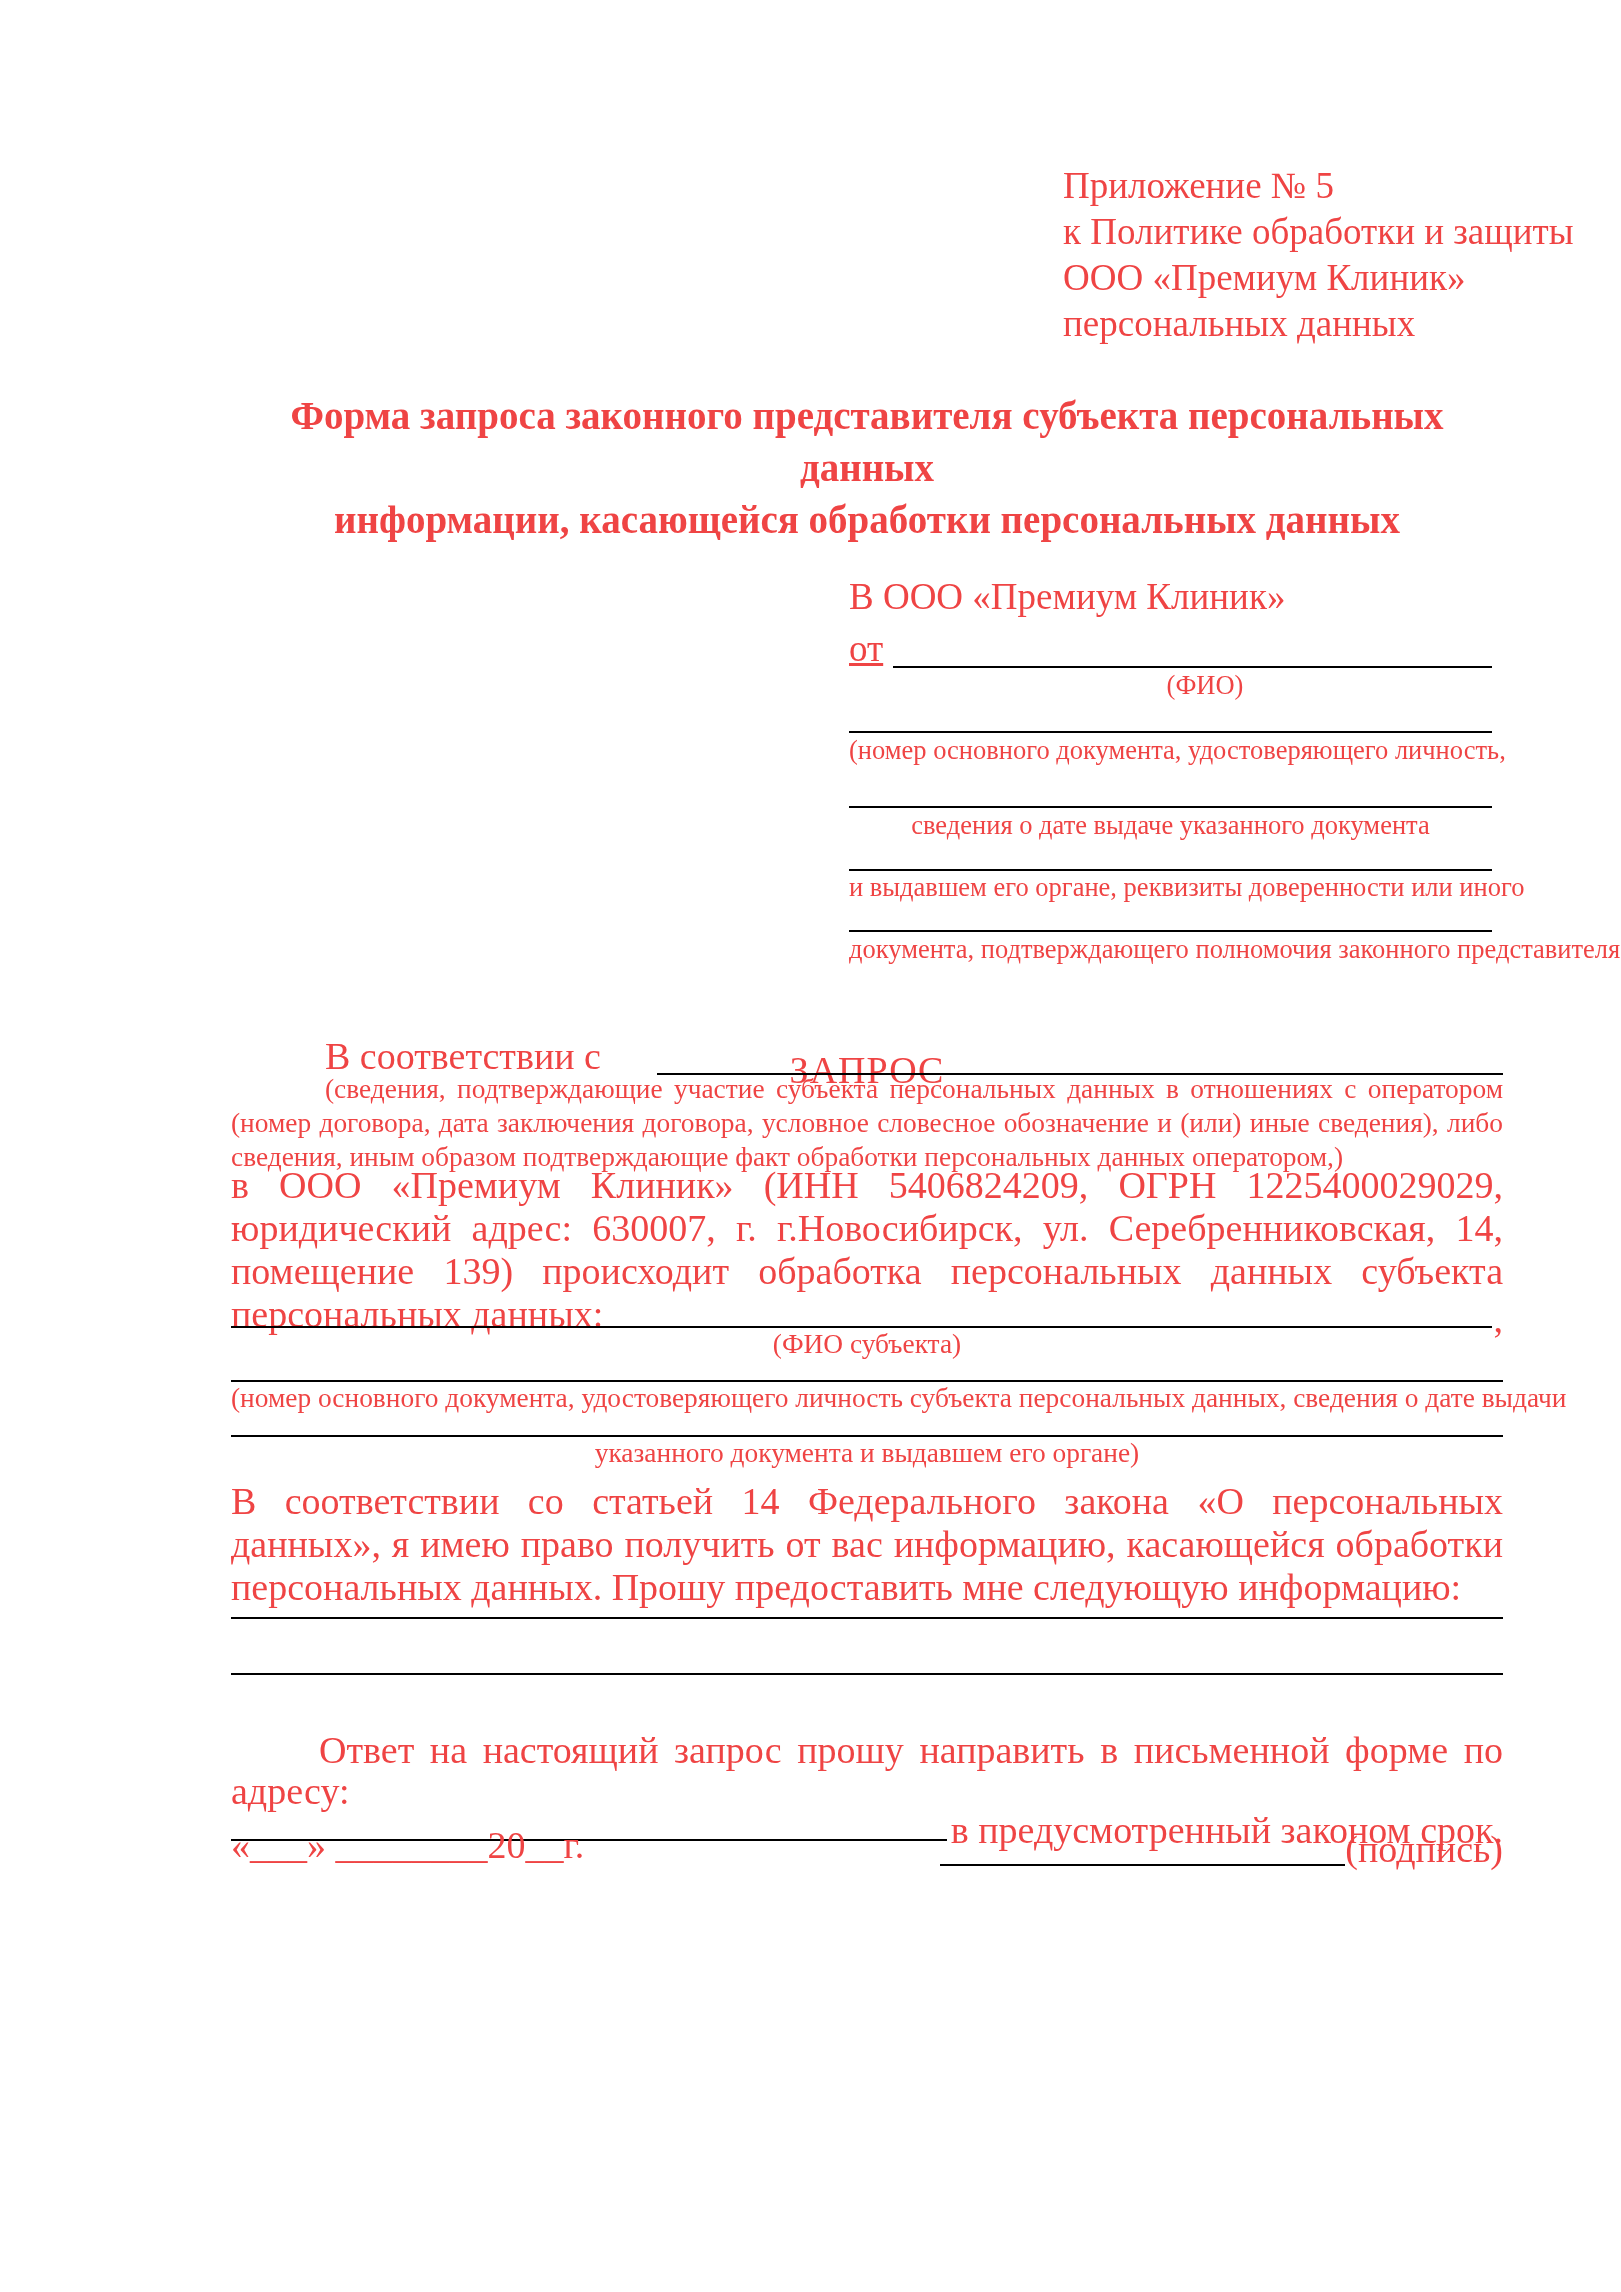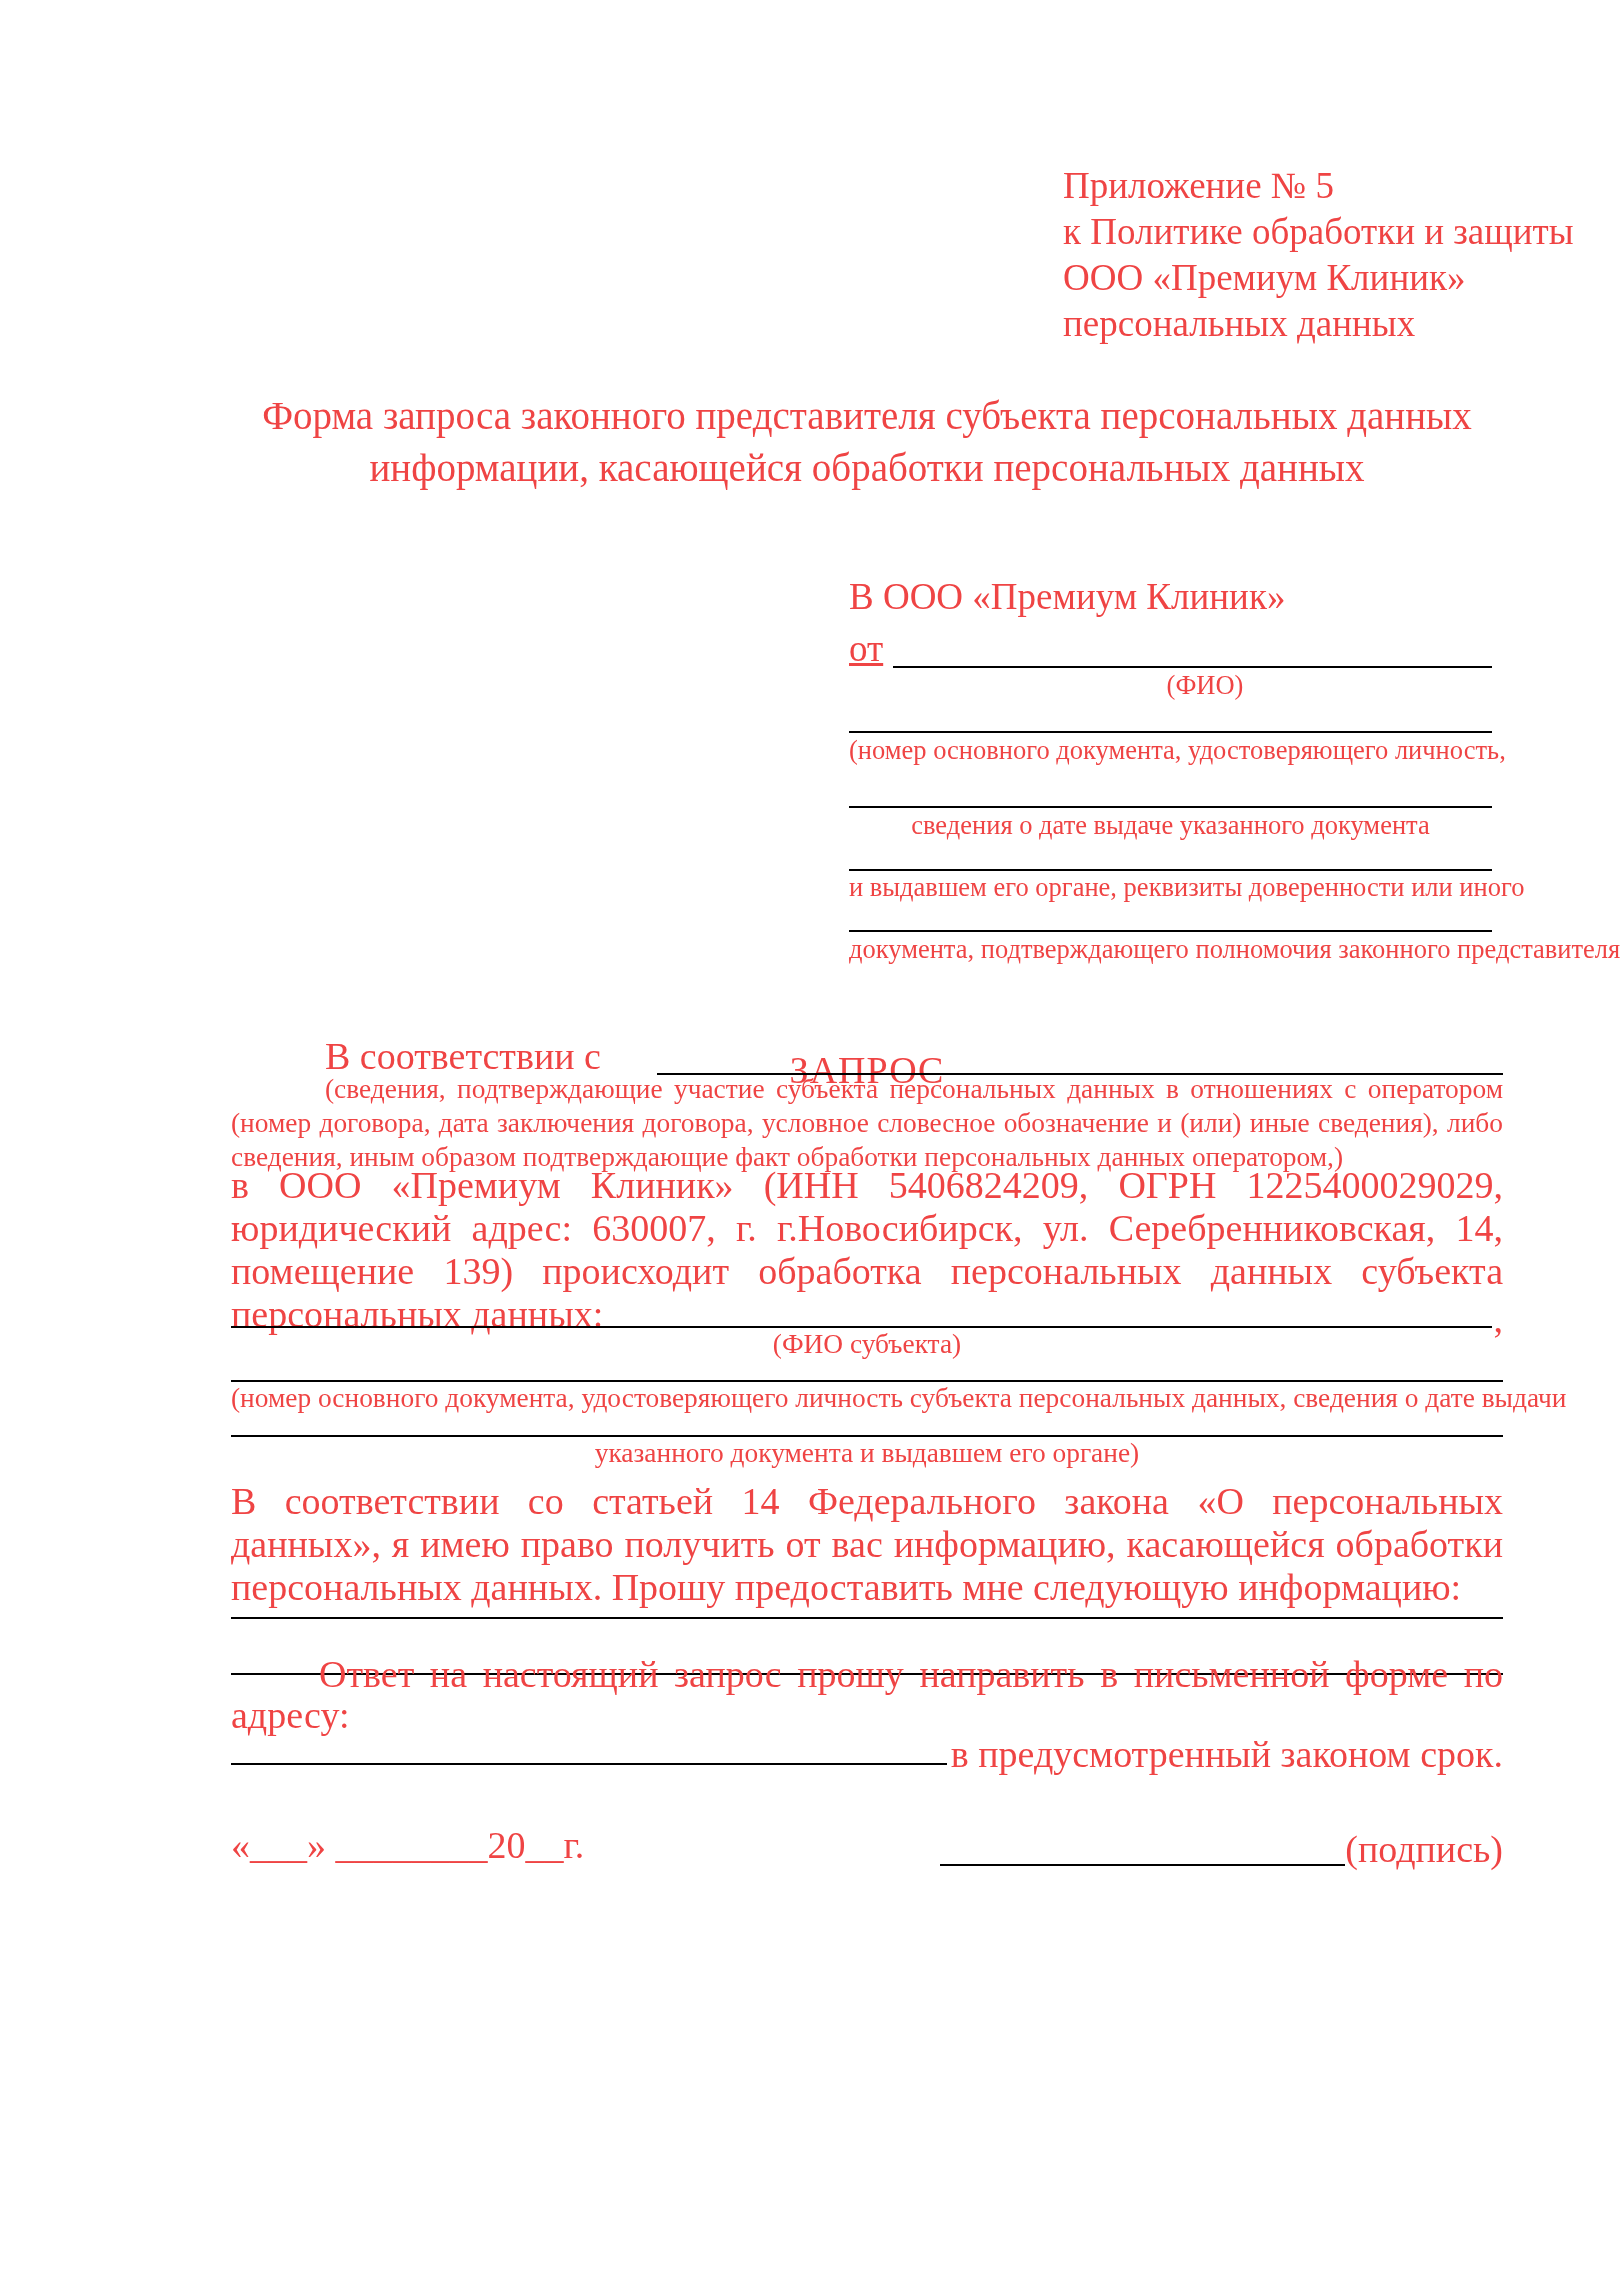--- a/index.html
+++ b/index.html
@@ -12,21 +12,21 @@
     overflow:hidden;
   }
   
   .appendix{
     position:absolute;left:1063px;top:163px;
     font-size:37px;line-height:46px;white-space:nowrap;
   }
   
   .title{
     position:absolute;left:231px;top:390px;width:1272px;
-    text-align:center;font-weight:normal;font-size:39px;line-height:52px;
+    text-align:center;font-weight:bold;font-size:39px;line-height:52px;
   }
   
   .addressee{
     position:absolute;left:849px;top:574px;width:643px;
     font-size:37px;line-height:45px;
   }
   .addr-from{display:flex;align-items:flex-end;margin-top:5.9px;height:43px;text-decoration:underline;}
   .addr-from .lbl{line-height:39px;margin-right:9.8px;}
   .blank{flex:1;border-bottom:2.9px solid #000;height:100%;}
   .addr-cap{
@@ -59,21 +59,21 @@
   .subj-line1 .comma{font-size:38px;line-height:15.7px;margin-left:2px;}
   .subj-cap{font-size:27.4px;line-height:29px;text-align:center;white-space:nowrap;margin-top:2px;}
   .subj-line{height:0;border-bottom:2.9px solid #000;}
   .sm1{margin-top:21.6px}.sm2{margin-top:21.6px}
   .law-para{
     position:absolute;left:231px;top:1462px;width:1272px;
     font-size:38px;line-height:43px;text-align:justify;margin-top:18px;
   }
   .hr-blank{position:absolute;left:231px;width:1272px;height:0;border-bottom:2.9px solid #000;}
   .hr1{top:1617px}.hr2{top:1673px}
-  .reply{position:absolute;left:231px;top:1654px;width:1272px;font-size:38px;}
+  .reply{position:absolute;left:231px;top:1730px;width:1272px;font-size:38px;}
   .reply-l1{line-height:41px;text-align:justify;text-align-last:justify;text-indent:88px;}
   .reply-l2{display:flex;align-items:flex-end;height:25.5px;margin-top:3.9px;}
   .reply-l2 .suffix{white-space:nowrap;line-height:21.6px;margin-left:3.9px;}
   
   .footer-row{
     position:absolute;left:231px;top:1825px;width:1272px;
     display:flex;justify-content:space-between;align-items:flex-end;
     font-size:38px;height:41px;
   }
   .date-part{line-height:41px;white-space:nowrap;}

